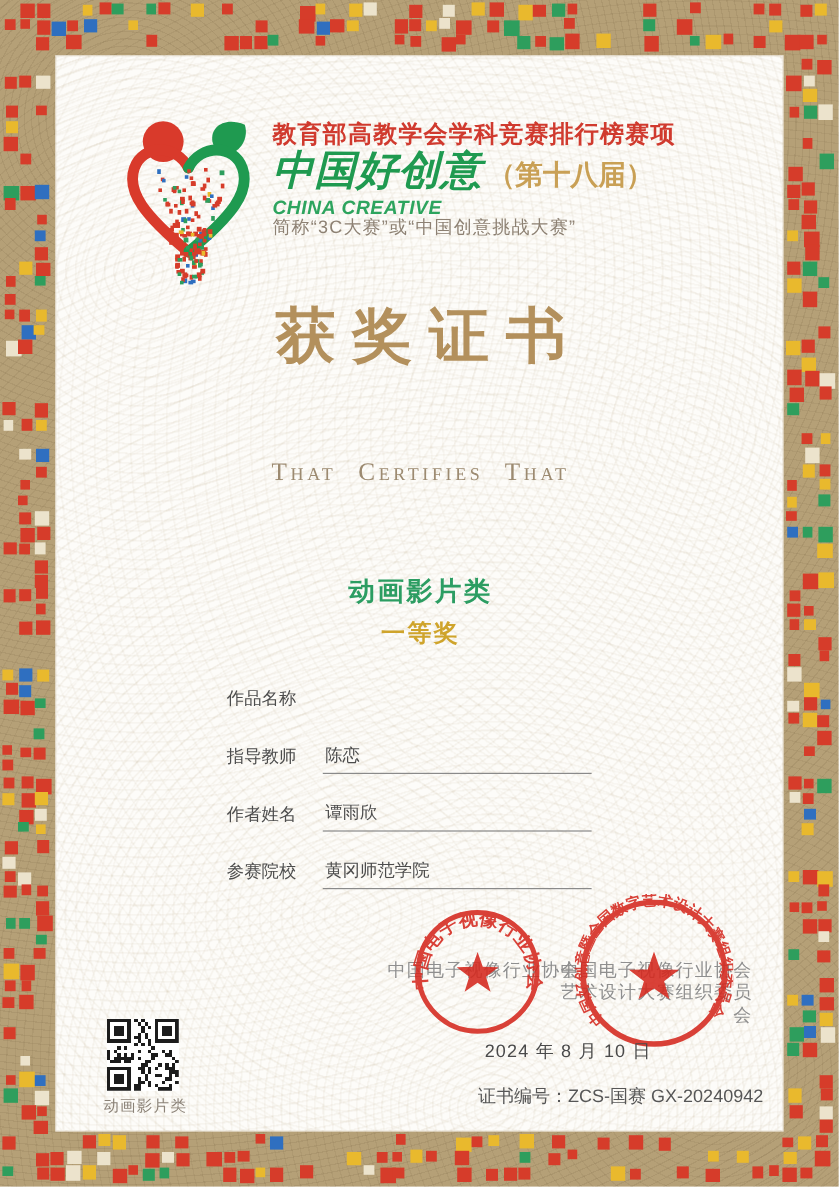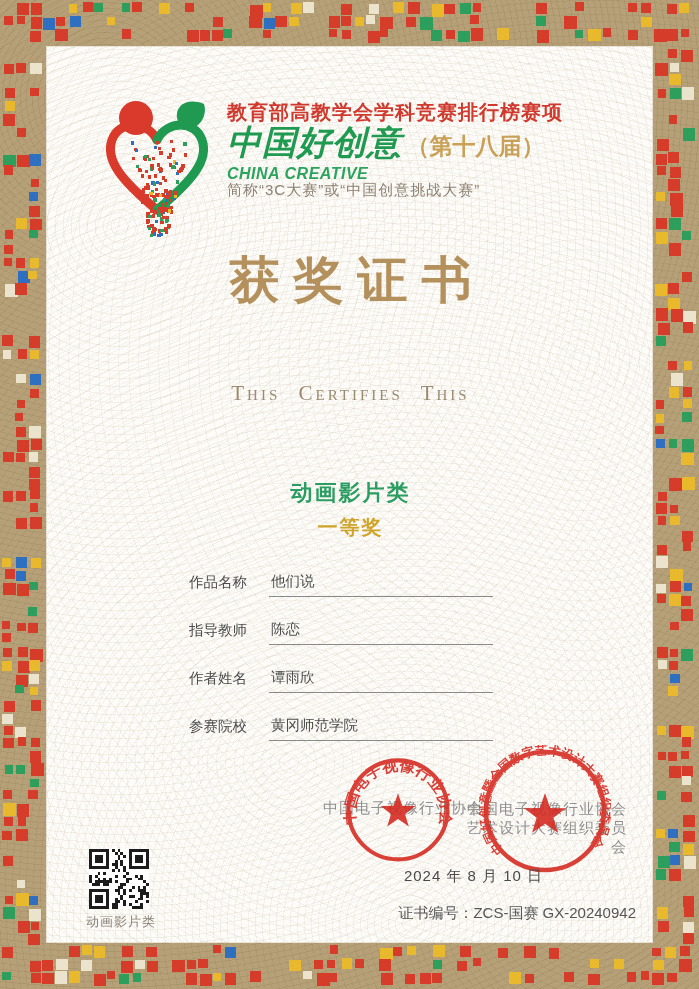--- a/index.html
+++ b/index.html
@@ -588,29 +588,28 @@
       <div class="h-rank">教育部高教学会学科竞赛排行榜赛项</div>
       <div class="h-brand">
         <span class="cn">中国好创意</span>
         <span class="ed">（第十八届）</span>
       </div>
       <div class="h-en">CHINA CREATIVE</div>
       <div class="h-alias">简称“3C大赛”或“中国创意挑战大赛”</div>
     </div>
 
     <div class="abs t-cn">获奖证书</div>
-    <div class="abs t-sub">This Certifies This</div>
+    <div class="abs t-sub">That Certifies That</div>
 
     <div class="abs a-cat">动画影片类</div>
     <div class="abs a-prize">一等奖</div>
 
     <div class="abs fields">
       <div class="frow">
         <span class="flabel">作品名称</span>
-        <span class="fval">他们说</span>
       </div>
       <div class="frow">
         <span class="flabel">指导教师</span>
         <span class="fval">陈恋</span>
       </div>
       <div class="frow">
         <span class="flabel">作者姓名</span>
         <span class="fval">谭雨欣</span>
       </div>
       <div class="frow">

